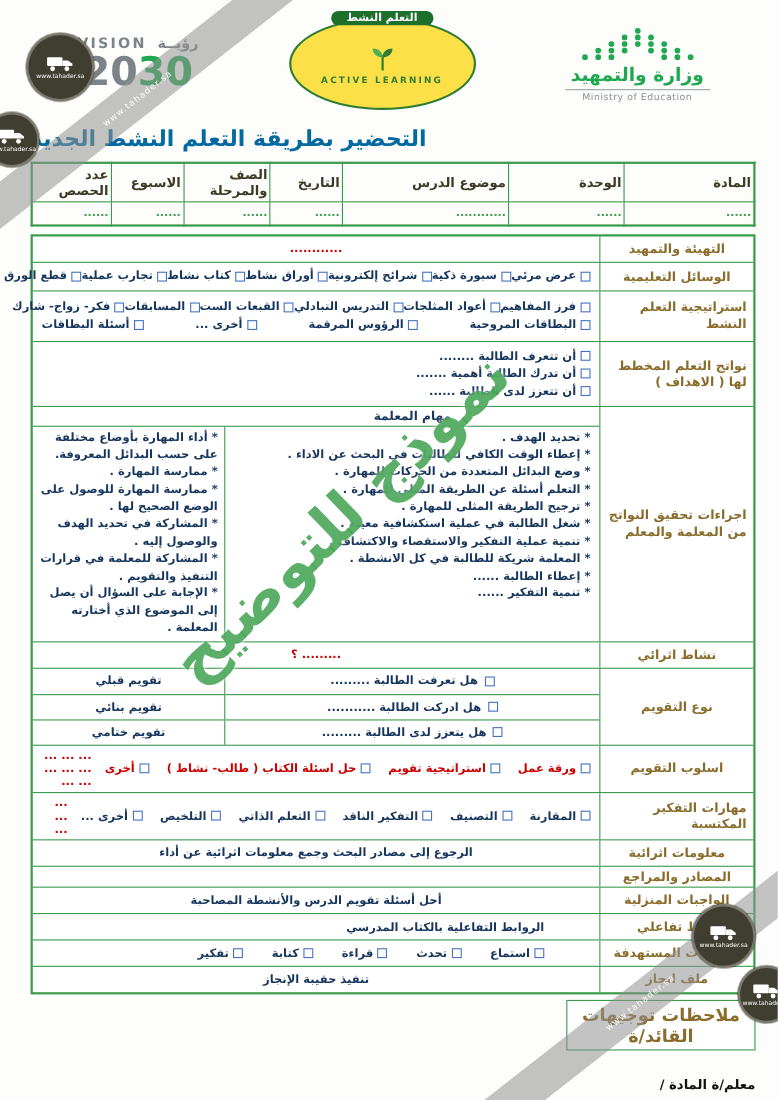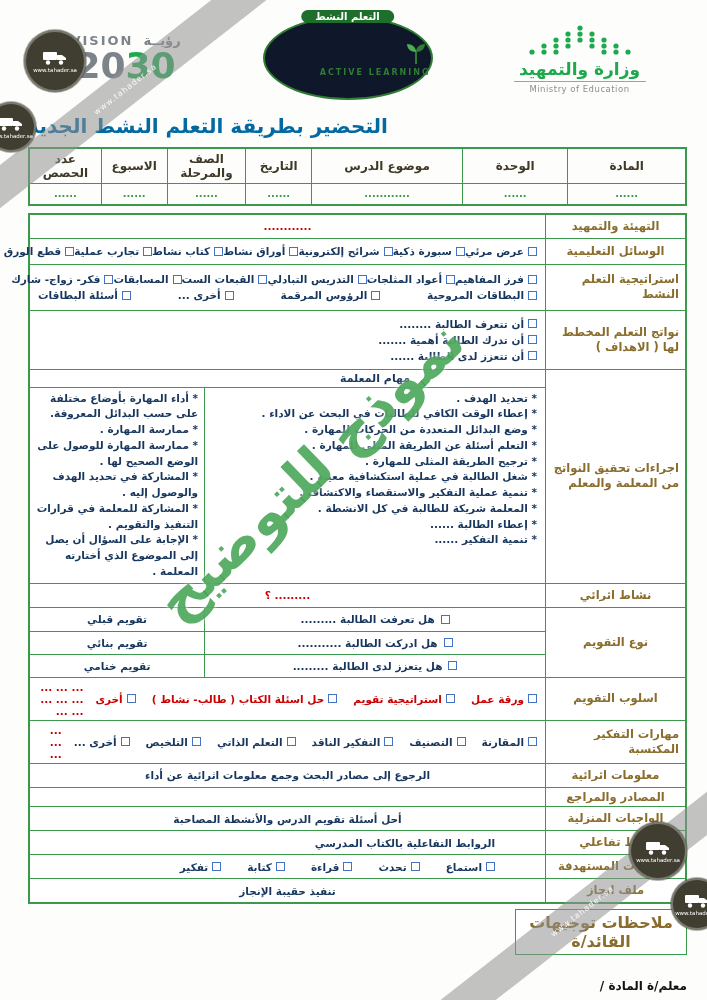--- a/index.html
+++ b/index.html
@@ -12,36 +12,36 @@
   .page{position:relative;width:707px;height:1000px;padding:8px 20px 0 28px}
 
   
   .logos{display:flex;justify-content:space-between;align-items:center;height:104px;padding:2px 10px 6px}
   .moe{display:flex;flex-direction:column;align-items:center;width:195px}
   .moe-dots{margin-bottom:2px}
   .moe-ar{color:var(--moe);font-weight:bold;font-size:17px}
   .moe-line{width:132px;height:1px;background:#9aa3a8;margin:2px 0}
   .moe-en{color:#8a8f94;font-size:8.5px;letter-spacing:.5px;direction:ltr}
   .al-badge{position:relative;width:170px;height:84px;border:2px solid #2e7d32;border-radius:50%;
-            background:#0f172a;display:flex;flex-direction:column;align-items:flex-start;justify-content:center;gap:1px}
+            background:#fde047;display:flex;flex-direction:column;align-items:center;justify-content:center;gap:1px}
   .al-ribbon{position:absolute;top:-8px;right:50%;transform:translateX(50%);background:#1d6f2b;color:#fff;
              font-size:10px;font-weight:bold;padding:1px 14px;border-radius:9px;white-space:nowrap}
   .al-en{color:#2e7d32;font-size:8px;font-weight:bold;letter-spacing:2px;direction:ltr;margin-top:1px}
   .vision{display:flex;flex-direction:column;align-items:center;width:175px;color:#7d8489}
   .v-top{display:flex;gap:10px;align-items:baseline;font-size:13px;font-weight:bold}
   .v-en{letter-spacing:2px;direction:ltr}
   .v-year{font-size:36px;font-weight:bold;line-height:1;display:flex;direction:ltr}
   .v-year .green{color:var(--moe)}
 
   
   .title{color:#0369a1;font-size:20px;font-weight:bold;text-align:left;margin:2px 0 9px}
 
   
   table.info{width:100%;border-collapse:collapse;border:2px solid var(--g)}
-  .info td{border:1px solid var(--g);text-align:center;font-weight:bold;padding:3px 2px}
+  .info td{border:1px solid var(--g);font-weight:bold;padding:3px 2px}
   .info .lbl{font-size:12px;color:#3f3a28}
   .info .val{font-size:10px;color:var(--g);height:21px}
 
   
   .main{border:2px solid var(--g);margin-top:7px;background:#fff}
   .row{display:flex;border-top:1px solid var(--g)}
   .row:first-child{border-top:0}
   .label-cell{flex:0 0 140px;border-inline-end:1px solid var(--g);color:var(--brown);font-weight:bold;
               font-size:11.5px;display:flex;align-items:center;justify-content:center;text-align:right;
               padding:2px 6px;line-height:1.3}

